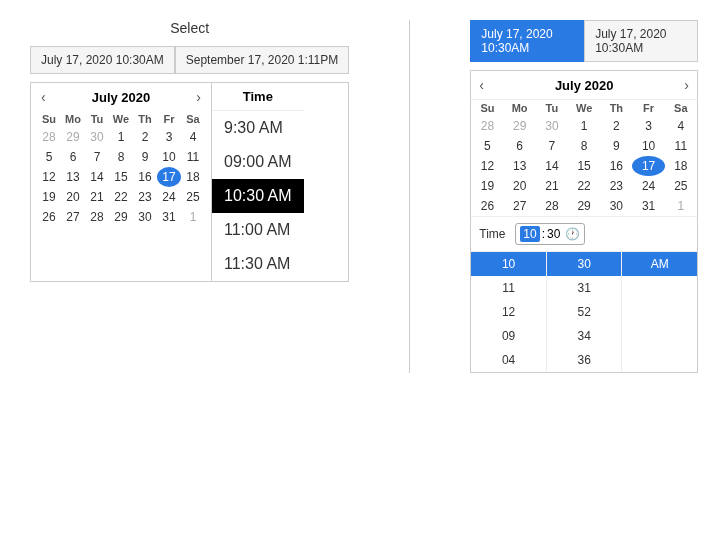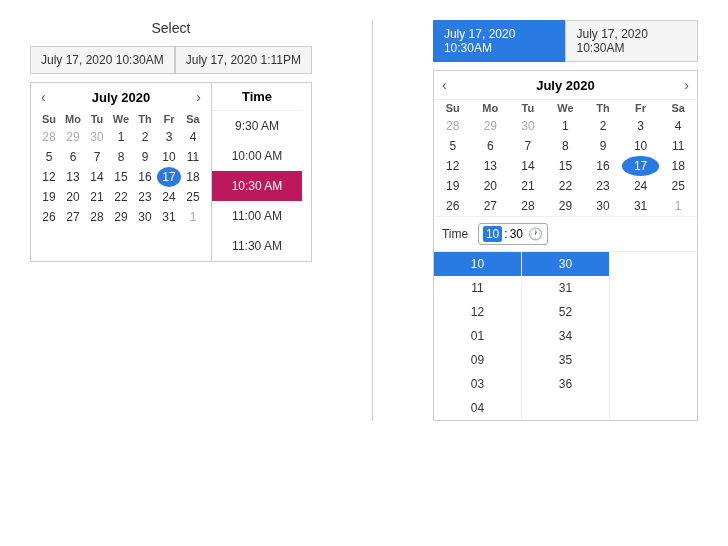--- a/index.html
+++ b/index.html
@@ -110,28 +110,28 @@
       overflow-y: auto;
     }
     .time-header {
       text-align: center;
       font-weight: bold;
       font-size: 13px;
       padding: 6px 0;
       border-bottom: 1px solid #eee;
     }
     .time-item {
-      text-align: center;
+      text-align: left;
       padding: 8px 12px;
-      font-size: 12px;
+      font-size: 16px;
       cursor: pointer;
       color: #333;
     }
     .time-item.selected {
-      background-color: #be185d;
+      background-color: #000000;
       color: #fff;
     }
     
     .input-section {
       flex: 1;
     }
     
     .inline-cal-wrapper {
       border: 1px solid #ccc;
       min-width: 200px;
@@ -244,21 +244,21 @@
 </head>
 <body>
 
 <div class="main-container">
 
   <div class="select-section">
     <div class="section-title">Select</div>
 
     <div class="tab-bar">
       <div class="tab">July 17, 2020 10:30AM</div>
-      <div class="tab">July 17, 2020 1:11PM</div>
+      <div class="tab">September 17, 2020 1:11PM</div>
     </div>
 
     <div class="calendar-time-wrapper">
 
       <div class="calendar-panel">
         <div class="cal-header">
           <button class="cal-nav">‹</button>
           <div class="cal-title">July 2020</div>
           <button class="cal-nav">›</button>
         </div>
@@ -321,21 +321,21 @@
                 <td class="other-month">1</td>
               </tr>
             </tbody>
         </table>
       </div>
 
       <div class="time-panel">
         <div class="time-header">Time</div>
         <div id="select-time-items">
             <div class="time-item">9:30 AM</div>
-            <div class="time-item">10:00 AM</div>
+            <div class="time-item">09:00 AM</div>
             <div class="time-item selected">10:30 AM</div>
             <div class="time-item">11:00 AM</div>
             <div class="time-item">11:30 AM</div>
           </div>
       </div>
     </div>
   </div>
 
   <div class="divider"></div>
 
@@ -421,31 +421,29 @@
           <span>30</span>
           <span style="margin-left:3px;color:#555;">🕐</span>
         </div>
       </div>
 
       <div class="spinners-area">
         <div class="spinner-col" id="hour-spinner">
             <div class="spinner-item selected">10</div>
             <div class="spinner-item">11</div>
             <div class="spinner-item">12</div>
-            <div class="spinner-item">01</div>
             <div class="spinner-item">09</div>
-            <div class="spinner-item">03</div>
             <div class="spinner-item">04</div>
           </div>
         <div class="spinner-col" id="minute-spinner">
             <div class="spinner-item selected">30</div>
             <div class="spinner-item">31</div>
             <div class="spinner-item">52</div>
             <div class="spinner-item">34</div>
-            <div class="spinner-item">35</div>
             <div class="spinner-item">36</div>
           </div>
         <div class="spinner-col ampm-col" id="ampm-spinner">
+            <div class="spinner-item selected">AM</div>
           </div>
       </div>
     </div>
   </div>
 </div>
 
 </body></html>

